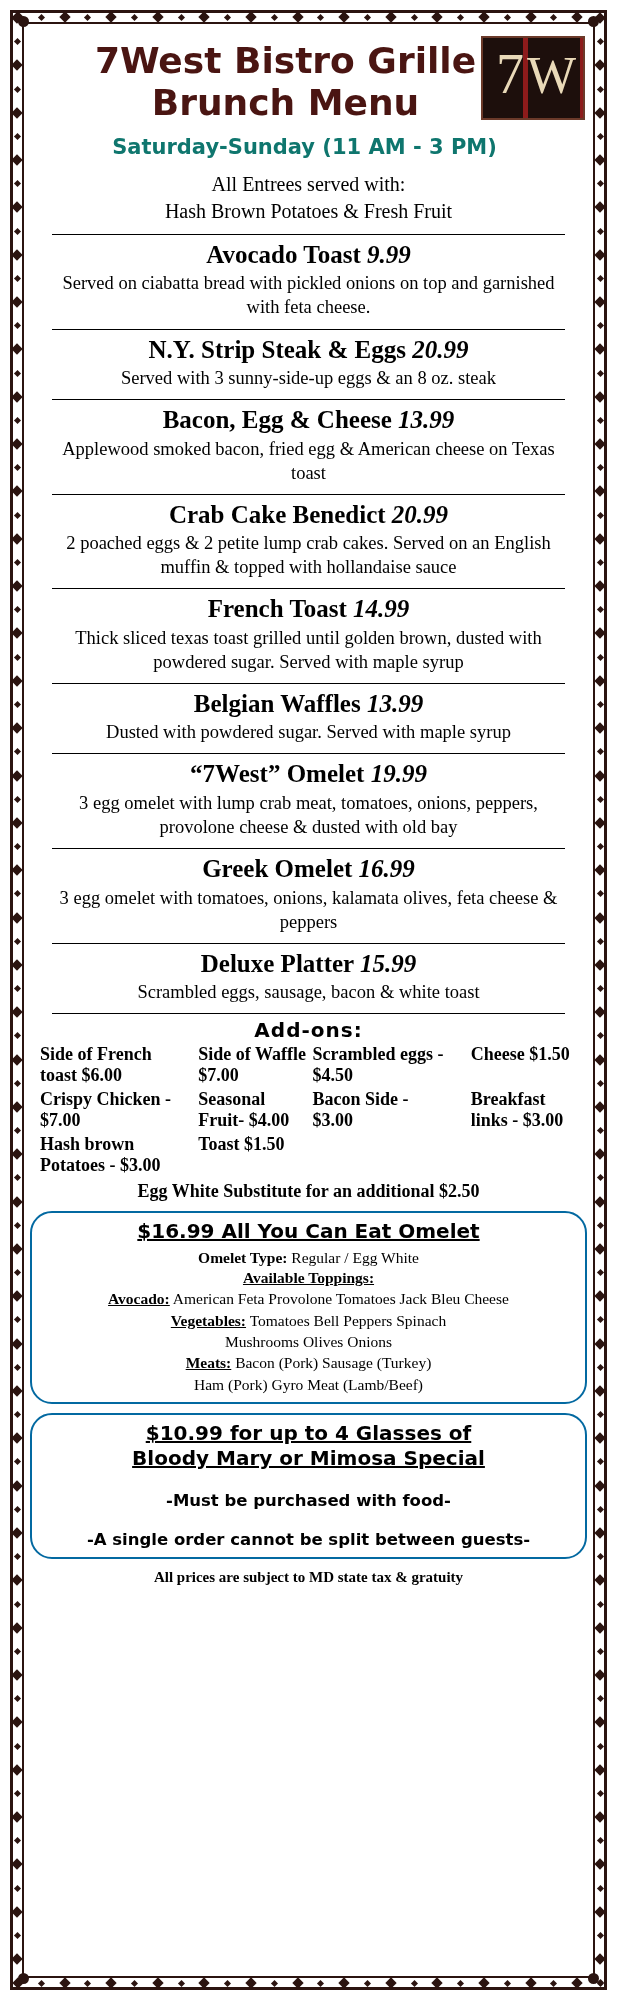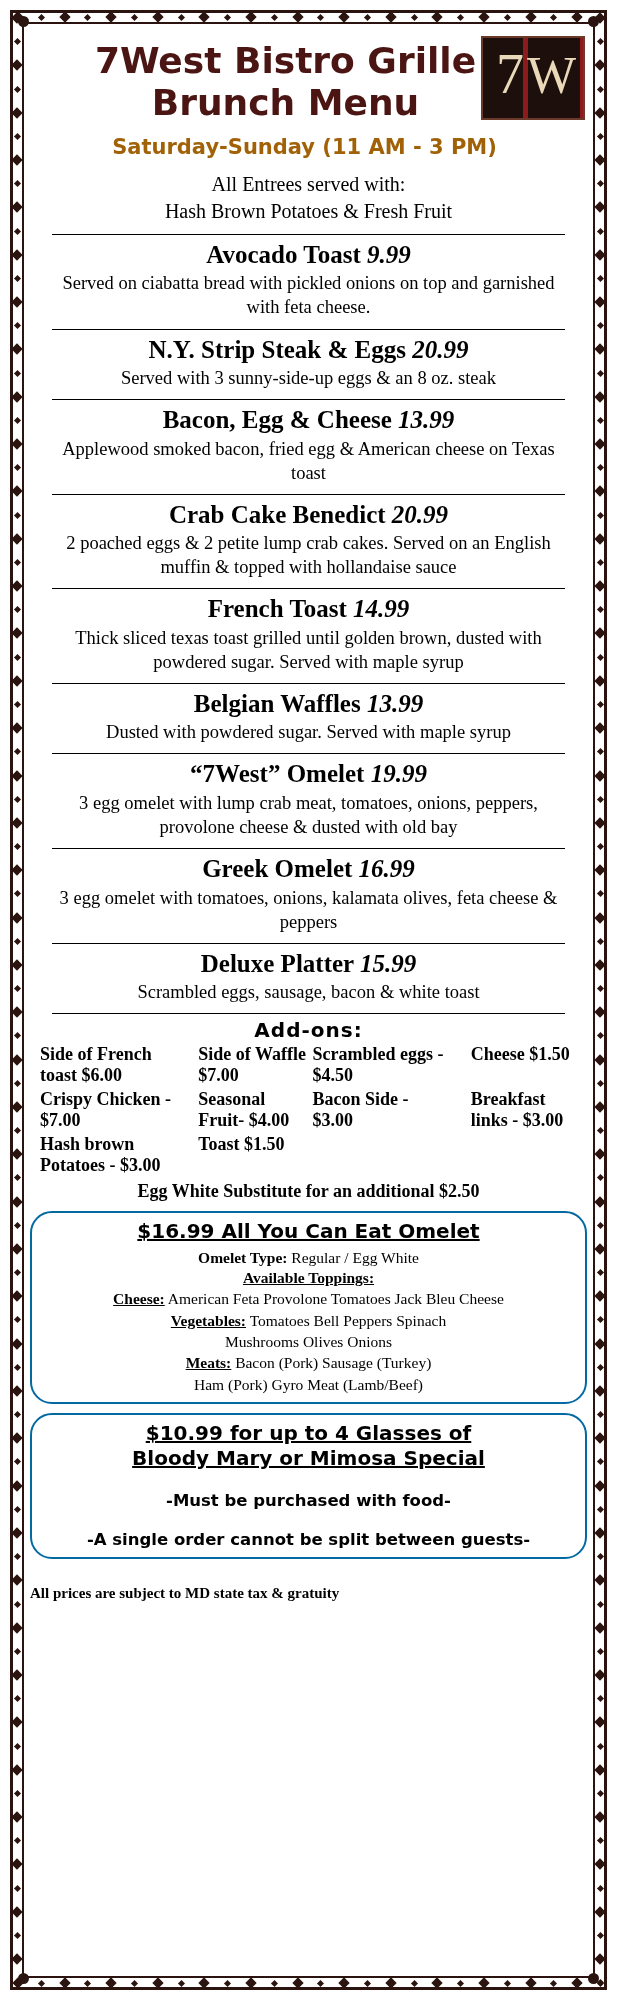--- a/index.html
+++ b/index.html
@@ -139,21 +139,21 @@
     color: #4a1512;
     letter-spacing: 0px;
     line-height: 1.18;
     padding-top: 8px;
     padding-right: 46px;
   }
   .title-sub {
     font-family: "DejaVu Sans", sans-serif;
     font-weight: bold;
     font-size: 21px;
-    color: #a16207;
+    color: #0f766e;
     margin-top: 10px;
     padding-right: 8px;
   }
   .served-with {
     text-align: center;
     font-size: 20px;
     margin-top: 12px;
     line-height: 1.35;
   }
 
@@ -242,23 +242,24 @@
   .topping-row u { text-decoration: underline; font-weight: bold; }
 
   .promo2-line {
     font-family: "DejaVu Sans", sans-serif;
     font-weight: bold;
     font-size: 16.5px;
     margin-top: 20px;
   }
 
   .footer-note {
+    text-align: center;
     font-size: 15px;
     font-weight: bold;
-    margin-top: 26px;
+    margin-top: 10px;
   }
 </style>
 </head>
 <body>
 
 <div class="page">
 
   <div class="border-outer"></div>
   <div class="border-inner"></div>
 
@@ -582,21 +583,21 @@
     <div class="addons-note">Egg White Substitute for an additional $2.50</div>
 
     <div class="promo">
       <div class="promo-title">$16.99 All You Can Eat Omelet</div>
       <div class="omelet-type">
         <b>Omelet Type:</b>
         <span>Regular  /  Egg White</span>
       </div>
       <div class="toppings-head">Available Toppings:</div>
       <div class="topping-row">
-        <u>Cheese:</u>
+        <u>Avocado:</u>
         <span>American  Feta   Provolone  Tomatoes Jack  Bleu  Cheese</span>
       </div>
       <div class="topping-row">
         <u>Vegetables:</u>
         <span>Tomatoes        Bell Peppers      Spinach</span>
       </div>
       <div class="topping-row">Mushrooms       Olives       Onions</div>
       <div class="topping-row">
         <u>Meats:</u>
         <span>Bacon (Pork)       Sausage (Turkey)</span>

